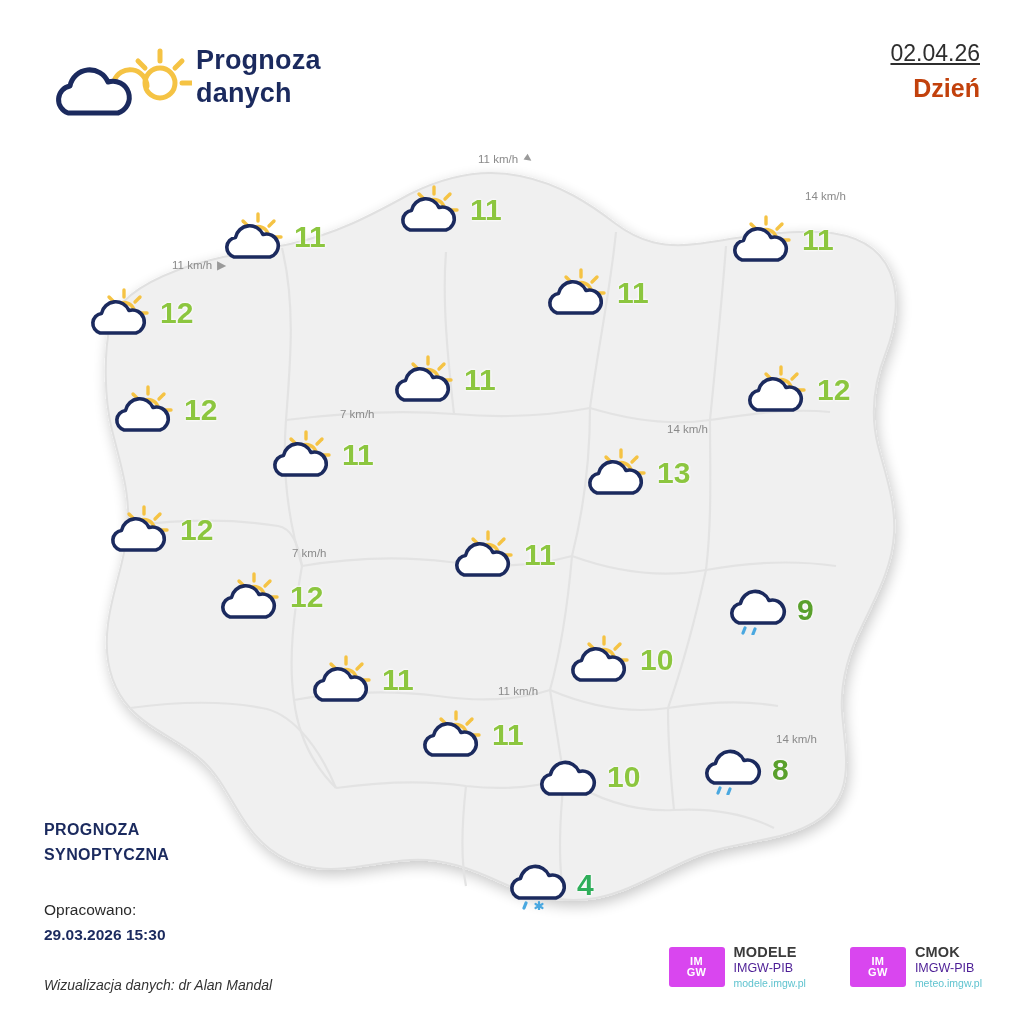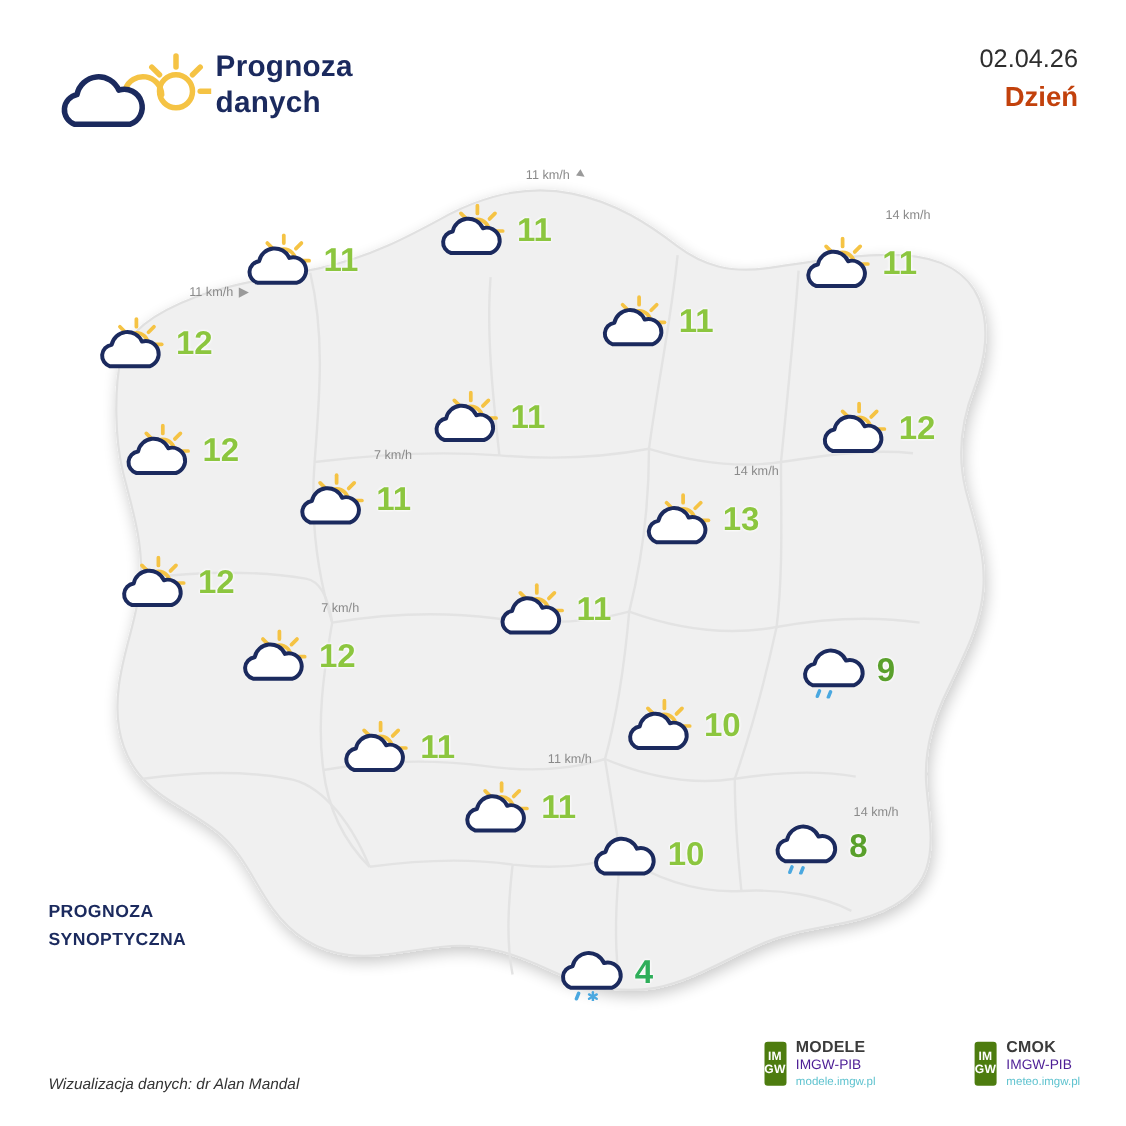--- a/index.html
+++ b/index.html
@@ -16,40 +16,40 @@
 
   
   .hdr-logo{position:absolute;left:42px;top:45px;width:150px;height:75px;}
   .hdr-title{
     position:absolute;left:196px;top:44px;
     font-size:27px;font-weight:bold;line-height:1.22;
     color:#1b2a5e;letter-spacing:.2px;
   }
   .hdr-right{position:absolute;right:44px;top:34px;text-align:right;}
   .hdr-day{font-size:31px;font-weight:bold;color:#1b2a5e;line-height:1.1;}
-  .hdr-date{font-size:23px;color:#2e2e2e;margin-top:7px;line-height:1.1;}
+  .hdr-date{font-size:23px;color:#2e2e2e;margin-top:7px;line-height:1.1;text-decoration:underline;}
   .hdr-part{font-size:25px;font-weight:bold;color:#c2410c;margin-top:9px;line-height:1.1;}
 
   
   .foot-title{
     position:absolute;left:44px;top:818px;
     font-size:16px;font-weight:bold;line-height:1.55;color:#1b2a5e;
     letter-spacing:.4px;
   }
   .foot-prep{position:absolute;left:44px;top:898px;font-size:15.5px;color:#2b2b2b;line-height:1.6;}
   .foot-prep .b{font-weight:bold;color:#1b2a5e;}
   .foot-credit{position:absolute;left:44px;top:977px;font-size:14px;font-style:italic;color:#333;}
 
   .badges{position:absolute;right:42px;bottom:34px;display:flex;gap:44px;align-items:center;}
   .badge{display:flex;align-items:center;gap:9px;}
   .badge .sq{
-    width:20px;height:40px;background:#4d7c0f;border-radius:3px;
+    width:56px;height:40px;background:#d946ef;border-radius:3px;
     display:flex;align-items:center;justify-content:center;
     color:#fff;font-weight:bold;font-size:11px;line-height:1.0;
-    letter-spacing:.3px;flex-direction:column;margin-left:46px;
+    letter-spacing:.3px;flex-direction:column;
   }
   .badge .sq span{display:block;}
   .badge .txt{line-height:1.25;}
   .badge .t1{font-size:14.5px;font-weight:bold;color:#3b3b3b;letter-spacing:.2px;}
   .badge .t2{font-size:12.5px;color:#4c1d95;}
   .badge .t3{font-size:10.5px;color:#5fc3cf;font-weight:normal;}
 
   
   .station{position:absolute;display:flex;align-items:center;}
   .station .ico{width:66px;height:50px;position:relative;flex:0 0 auto;}
@@ -416,20 +416,24 @@
       <div class="wind" style="left: 667px; top: 423px;"><span>14 km/h</span></div>
       <div class="wind" style="left: 292px; top: 547px;"><span>7 km/h</span></div>
       <div class="wind" style="left: 498px; top: 685px;"><span>11 km/h</span></div>
       <div class="wind" style="left: 776px; top: 733px;"><span>14 km/h</span></div>
     </div>
 
   <div class="foot-title">
     <div>PROGNOZA</div>
     <div>SYNOPTYCZNA</div>
   </div>
+  <div class="foot-prep">
+    <div>Opracowano:</div>
+    <div class="b">29.03.2026 15:30</div>
+  </div>
   <div class="foot-credit">Wizualizacja danych: dr Alan Mandal</div>
 
   <div class="badges" id="badges">
       <div class="badge">
         <div class="sq">
           <span>IM</span>
           <span>GW</span>
         </div>
         <div class="txt">
           <div class="t1">MODELE</div>

